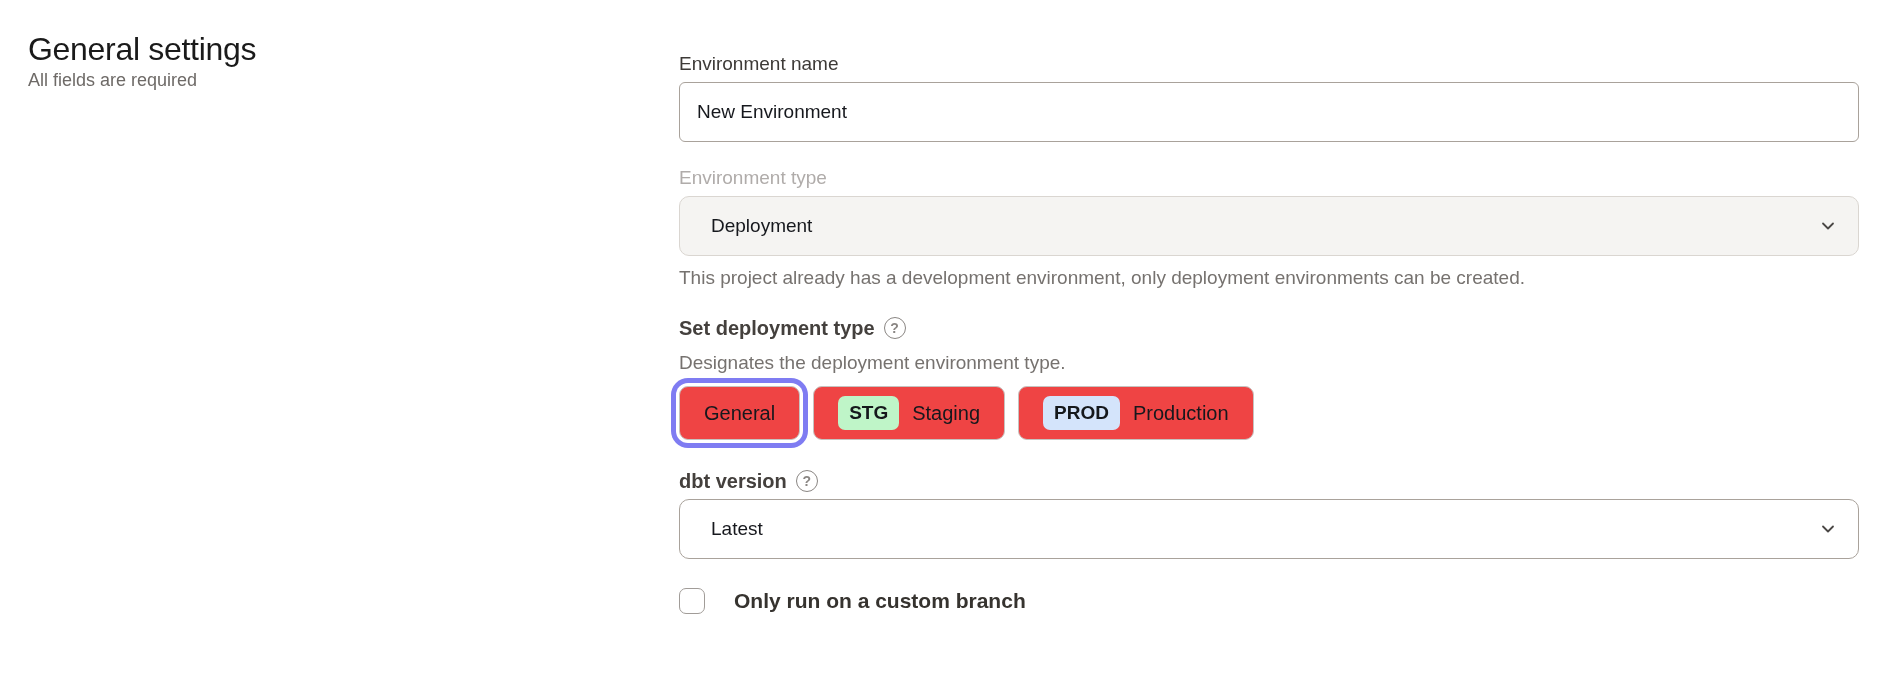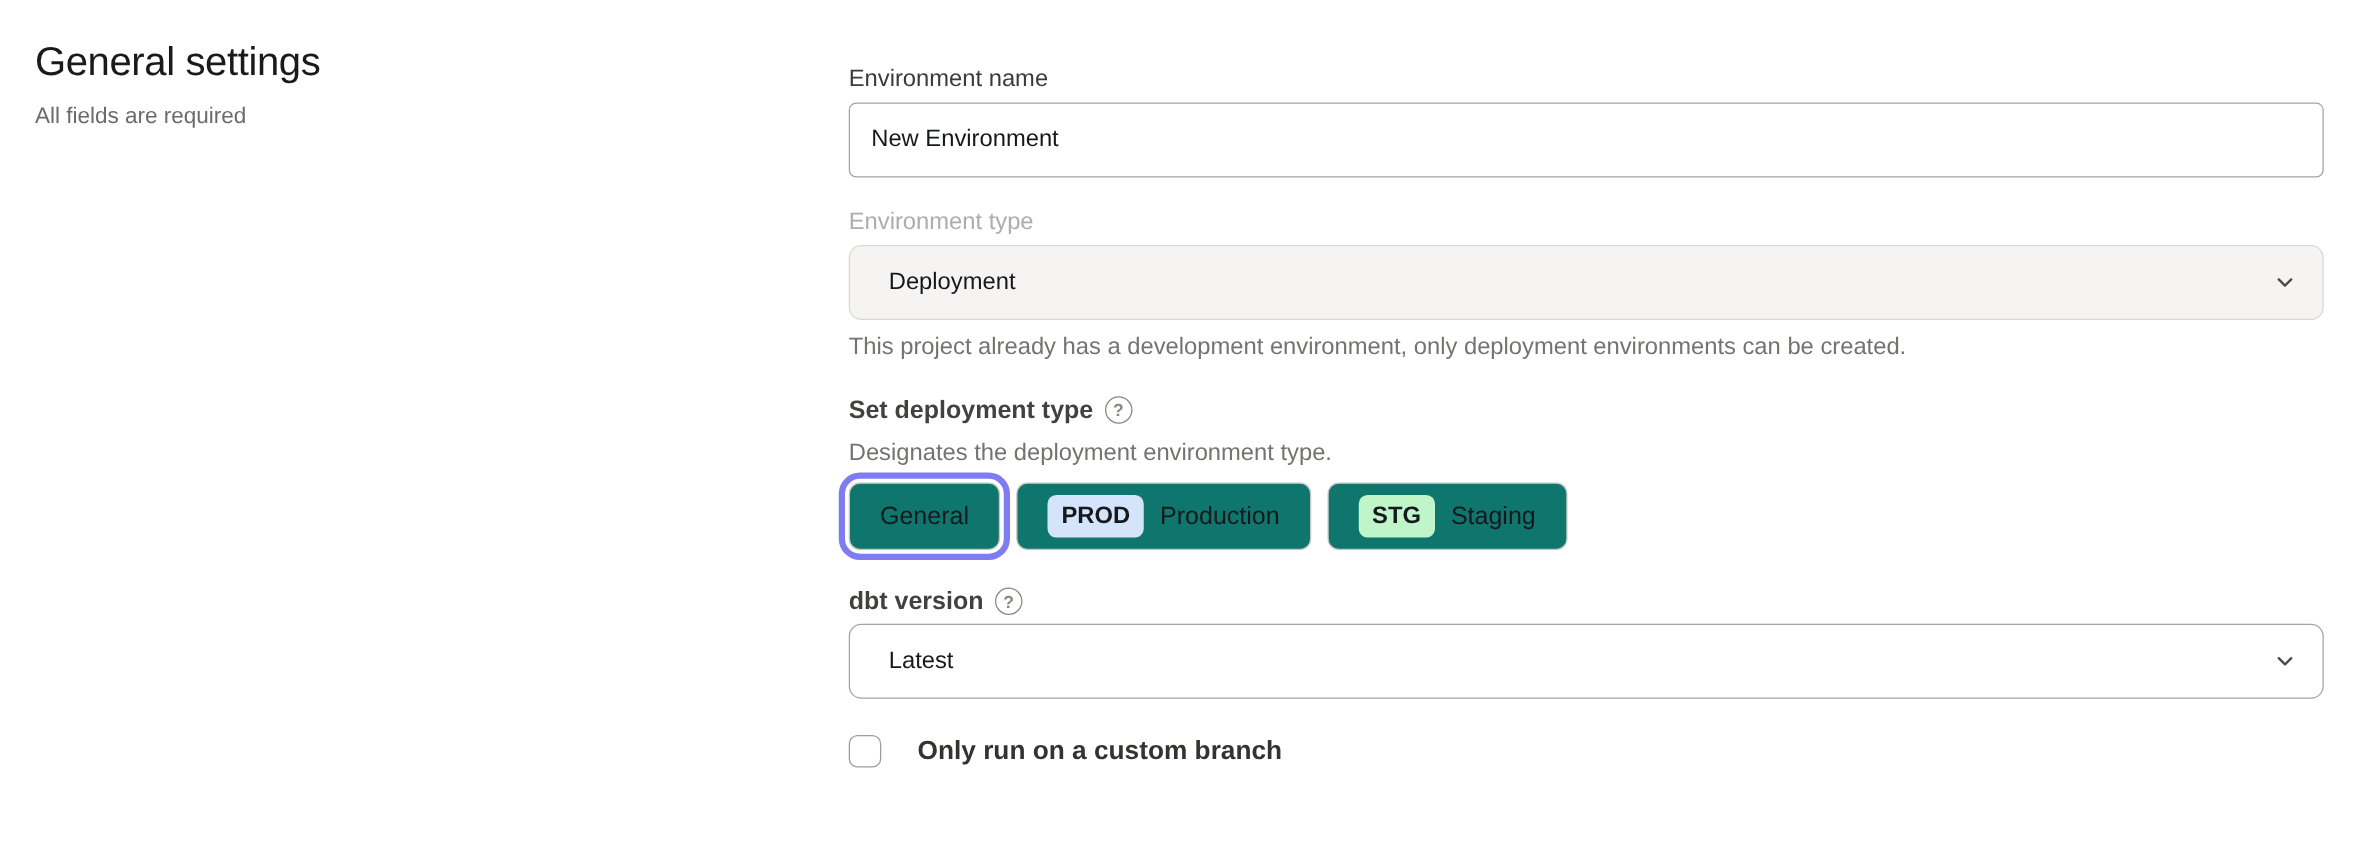--- a/index.html
+++ b/index.html
@@ -11,21 +11,21 @@
     color: #1f1f1f;
     position: relative;
     overflow: hidden;
   }
   
   .left-col { position: absolute; left: 28px; top: 30px; width: 560px; }
   .page-title {
     font-size: 32px; font-weight: 400; color: #1a1a1a; letter-spacing: -0.3px;
     line-height: 38px;
   }
-  .page-subtitle { margin-top: 12px; font-size: 18px; color: #6e6a67; line-height: 24px; }
+  .page-subtitle { margin-top: 0; font-size: 18px; color: #6e6a67; line-height: 24px; }
 
   
   .form-col { position: absolute; left: 679px; top: 0; width: 1180px; }
 
   .field-label {
     font-size: 19px; color: #3d3a37; line-height: 24px; margin-top: 52px;
   }
   .field-label.disabled { color: #b0acaa; margin-top: 24px; }
   .field-label.bold {
     font-weight: 700; color: #44403d; margin-top: 26px;
@@ -62,21 +62,21 @@
     border: 1.6px solid #8a8683; color: #8a8683;
     display: inline-flex; align-items: center; justify-content: center;
     font-size: 14px; font-weight: 700; line-height: 1; cursor: pointer;
     flex: 0 0 auto;
   }
 
   .type-desc { margin-top: 11px; font-size: 19px; color: #76726f; line-height: 24px; }
 
   .type-row { margin-top: 11px; display: flex; align-items: center; gap: 13px; }
   .type-btn {
-    height: 54px; background: #0f766e;
+    height: 54px; background: #ef4444;
     border: 1px solid #c6c3c0; border-radius: 9px;
     display: inline-flex; align-items: center; gap: 13px;
     padding: 0 24px; font-size: 20px; color: #16181d;
     font-family: "Liberation Sans", sans-serif; cursor: pointer;
   }
   .type-btn.selected {
     box-shadow: 0 0 0 3px #ffffff, 0 0 0 8px #7f7cf2;
   }
   .type-badge {
     display: inline-flex; align-items: center;
@@ -121,26 +121,26 @@
     <span>Set deployment type</span>
     <span class="help-icon">?</span>
   </div>
   <div class="type-desc">Designates the deployment environment type.</div>
 
   <div class="type-row">
     <button class="type-btn selected">
       <span>General</span>
     </button>
     <button class="type-btn">
+      <span class="type-badge badge-stg">STG</span>
+      <span>Staging</span>
+    </button>
+    <button class="type-btn">
       <span class="type-badge badge-prod">PROD</span>
       <span>Production</span>
-    </button>
-    <button class="type-btn">
-      <span class="type-badge badge-stg">STG</span>
-      <span>Staging</span>
     </button>
   </div>
 
   <div class="field-label bold dbt">
     <span>dbt version</span>
     <span class="help-icon">?</span>
   </div>
   <div class="select">
     <span>Latest</span>
     <span class="chevron-icon">

